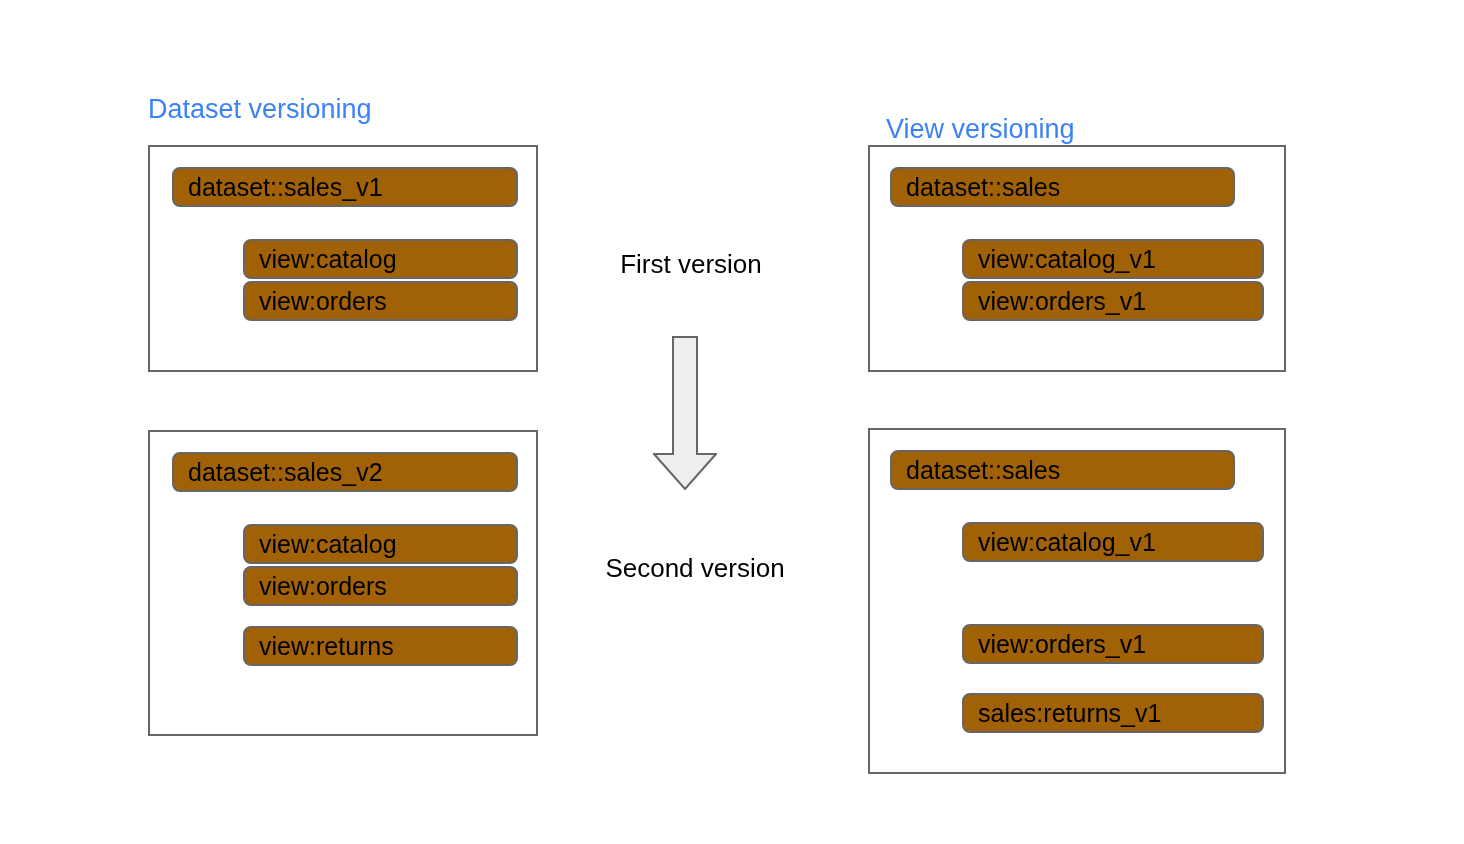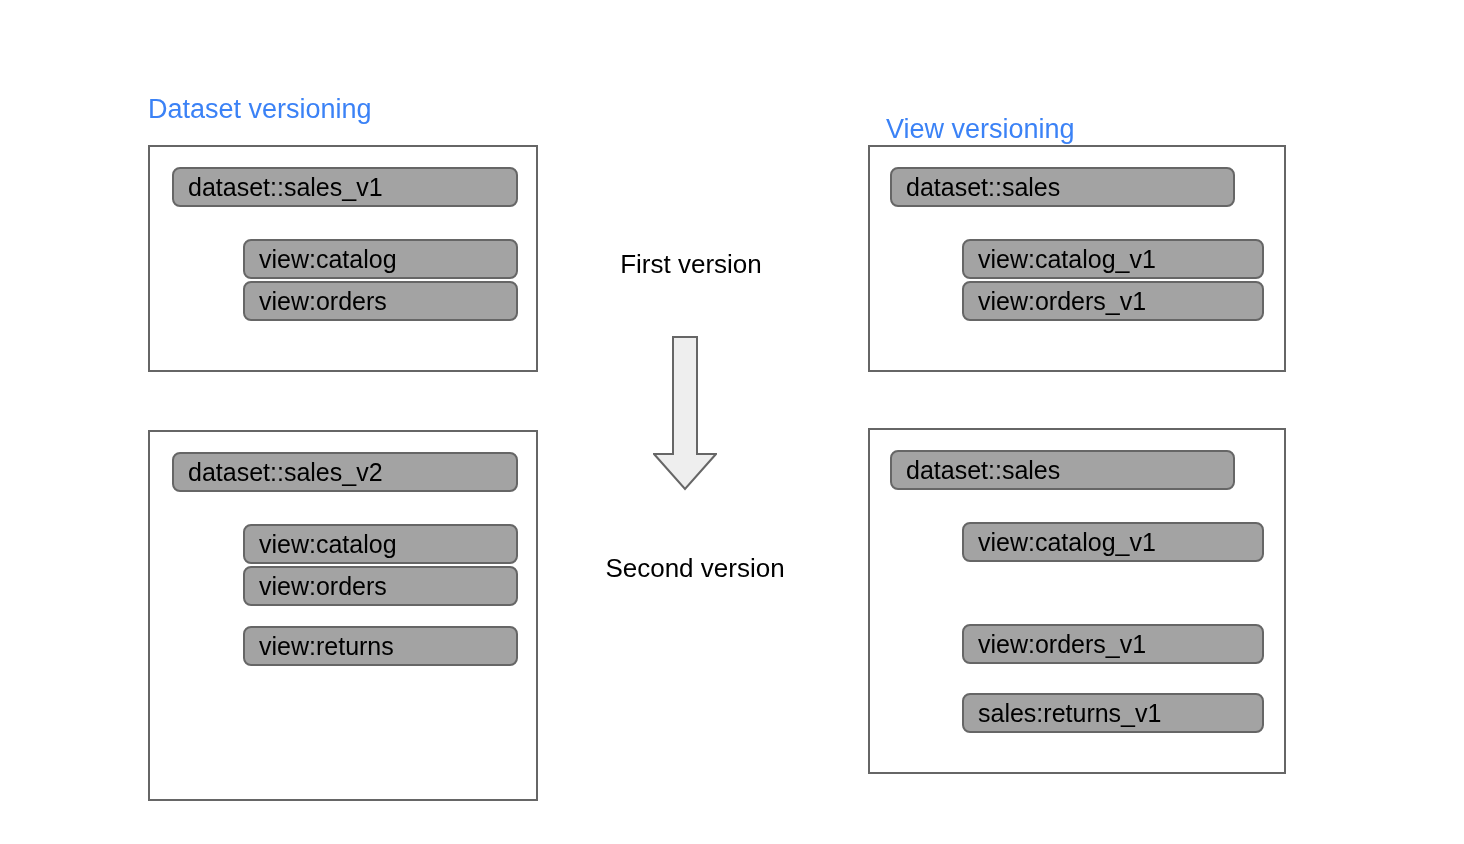--- a/index.html
+++ b/index.html
@@ -32,29 +32,29 @@
   #title-right { left: 886px; top: 94px; margin-top: 20px; }
 
   
   .panel {
     position: absolute;
     box-sizing: border-box;
     background: #ffffff;
     border: 2px solid #666666;
   }
   #panel-ds-v1 { left: 148px; top: 145px; width: 390px; height: 227px; }
-  #panel-ds-v2 { left: 148px; top: 430px; width: 390px; height: 371px; }
+  #panel-ds-v2 { left: 148px; top: 430px; width: 390px; height: 306px; }
   #panel-vw-v1 { left: 868px; top: 145px; width: 418px; height: 227px; }
   #panel-vw-v2 { left: 868px; top: 428px; width: 418px; height: 346px; }
 
   
   .pill {
     position: absolute;
     box-sizing: border-box;
-    background: #a3a3a3;
+    background: #a16207;
     border: 2px solid #666666;
     border-radius: 8px;
     height: 40px;
     display: flex;
     align-items: center;
     padding-left: 14px;
     font-size: 25px;
     line-height: 28px;
     color: #000000;
     white-space: nowrap;

